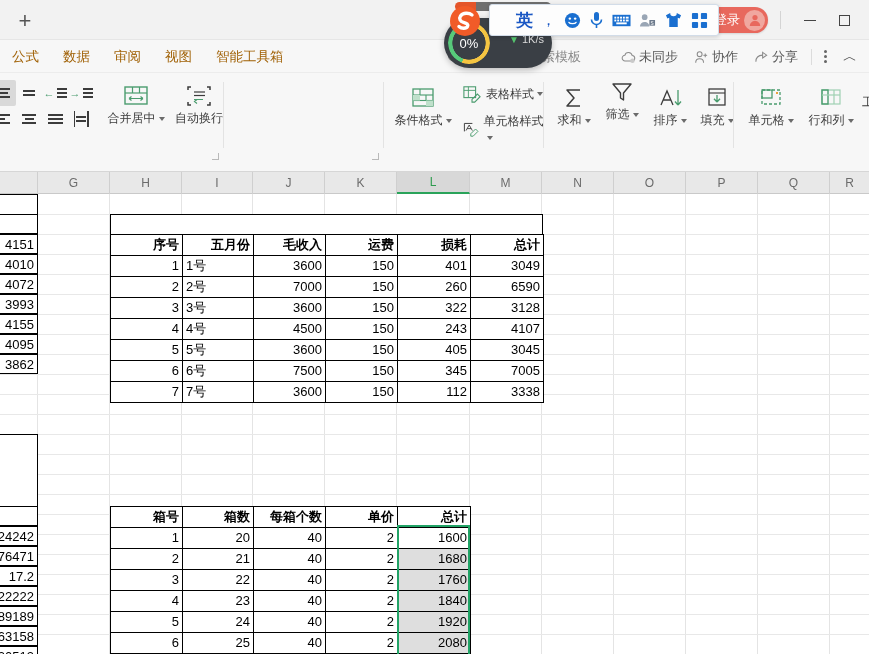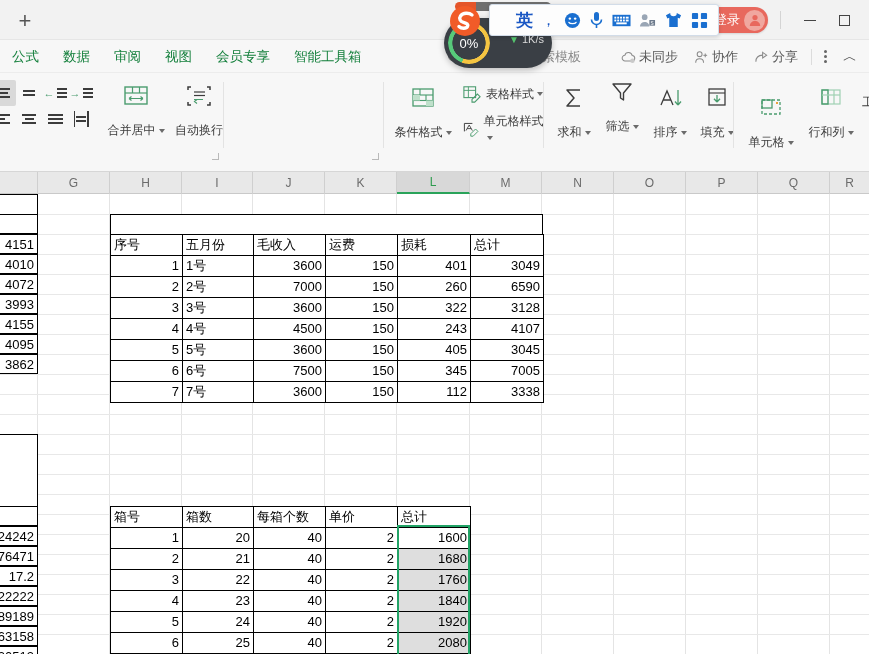--- a/index.html
+++ b/index.html
@@ -48,41 +48,41 @@
   .wbtn{width:34px;height:30px;display:flex;align-items:center;justify-content:center;color:#444;font-size:14px;}
   .wbtn .dash{width:12px;height:1px;background:#444;}
   .wbtn .sq{width:11px;height:11px;border:1px solid #444;}
 
   
   .menubar{
     position:absolute;left:0;top:40px;width:869px;height:33px;
     background:#f7f7f7;border-bottom:1px solid #ececec;
   }
   .menu-items{position:absolute;left:0;top:0;height:33px;display:flex;align-items:center;}
-  .menu-item{font-size:13.5px;color:#15803d;padding:0 12px;line-height:33px;white-space:nowrap;}
+  .menu-item{font-size:13.5px;color:#a16207;padding:0 12px;line-height:33px;white-space:nowrap;}
   .search-box{
     position:absolute;left:447px;top:6px;height:22px;display:flex;align-items:center;gap:4px;
     color:#888;font-size:13px;
   }
   .menu-right{position:absolute;right:4px;top:0;height:33px;display:flex;align-items:center;gap:2px;}
   .mr-item{display:flex;align-items:center;gap:3px;font-size:13px;color:#5a5a5a;padding:0 7px;}
   .mr-sep{width:1px;height:16px;background:#dcdcdc;margin:0 4px;}
   .kebab{display:flex;flex-direction:column;gap:2px;align-items:center;padding:0 6px;}
   .kebab i{width:3px;height:3px;border-radius:50%;background:#666;display:block;}
   .chev-up{padding:0 8px;color:#555;font-size:14px;}
 
   
   .ribbon{
     position:absolute;left:0;top:73px;width:869px;height:99px;
     background:#f7f7f7;border-bottom:1px solid #d6d6d6;
   }
   .rgroup{position:absolute;top:3px;height:88px;}
   .rgroup .gsep{position:absolute;right:0;top:6px;width:1px;height:66px;background:#e3e3e3;}
   .corner{position:absolute;right:5px;bottom:4px;width:7px;height:7px;border-right:1px solid #b9b9b9;border-bottom:1px solid #b9b9b9;}
-  .icoBtn{display:flex;flex-direction:column;align-items:center;justify-content:center;gap:12px;}
+  .icoBtn{display:flex;flex-direction:column;align-items:center;justify-content:center;}
   .ilabel{font-size:12px;color:#3c3c3c;margin-top:2px;white-space:nowrap;}
   .caret{display:inline-block;width:0;height:0;border-left:3.5px solid transparent;border-right:3.5px solid transparent;border-top:4px solid #6b6b6b;margin-left:3px;vertical-align:middle;}
 
   
   .algrid{position:absolute;left:-10px;top:4px;display:grid;grid-template-columns:repeat(4,26px);grid-template-rows:26px 26px;}
   .algcell{display:flex;align-items:center;justify-content:center;}
   .algcell.sel{background:#d9d9d9;border-radius:2px;}
   .lines{display:flex;flex-direction:column;gap:2.5px;align-items:center;}
   .lines span{display:block;height:1.5px;background:#3c3c3c;}
 
@@ -112,21 +112,21 @@
   
   .dtable{position:absolute;border-collapse:collapse;}
   .dtable td,.dtable th{
     border:1px solid #000; font-size:13px; color:#000;
     padding:0 3px; font-weight:normal;
     font-family:"Liberation Sans","DejaVu Sans",sans-serif;
     background:#fff; height:20px; line-height:20px;
   }
   .dtable td.num{text-align:right;}
   .dtable td.txt{text-align:left;}
-  .dtable th{text-align:left;}
+  .dtable th{text-align:right;font-weight:bold;}
   .hiliteCell{background:#dedede !important;}
 
   .selbox{position:absolute;border:2px solid #21a366;pointer-events:none;}
 
   
   .leftcol{position:absolute;left:0;top:0;width:38px;}
   .lcell{
     position:absolute;left:-10px;width:48px;height:20px;line-height:20px;
     border:1px solid #000;border-left:none;background:#fff;
     font-size:13px;text-align:right;padding-right:3px;color:#000;overflow:hidden;
@@ -196,21 +196,20 @@
       <div style="width:8px"></div>
     </div>
   </div>
 
   <div class="menubar">
     <div class="menu-items">
       <div class="menu-item">公式</div>
       <div class="menu-item">数据</div>
       <div class="menu-item">审阅</div>
       <div class="menu-item">视图</div>
-      <div class="menu-item">会员专享</div>
       <div class="menu-item">智能工具箱</div>
     </div>
 
     <div class="search-box">
       <svg width="13" height="13" viewBox="0 0 16 16">
           <circle cx="6.6" cy="6.6" r="4.6" fill="none" stroke="#8a8a8a" stroke-width="1.3"></circle>
           <line x1="10" y1="10" x2="14.4" y2="14.4" stroke="#8a8a8a" stroke-width="1.4"></line>
         </svg>
       <span>查找命令、搜索模板</span>
     </div>
@@ -428,21 +427,21 @@
           <rect x="6" y="3" width="16" height="16" fill="none" stroke="#3c3c3c" stroke-width="1.3"></rect>
           <line x1="6" y1="7" x2="22" y2="7" stroke="#3c3c3c" stroke-width="1.1"></line>
           <path d="M14 9v7M14 16l-3-3.2M14 16l3-3.2" fill="none" stroke="#4a9c6e" stroke-width="1.3"></path>
         </svg>
         <span class="ilabel"><span>填充</span><i class="caret"></i></span>
       </div>
       <div class="gsep"></div>
     </div>
 
     <div class="rgroup" style="left:734px;width:135px;">
-      <div class="icoBtn" style="position:absolute;left:8px;top:20px;width:58px;">
+      <div class="icoBtn" style="position:absolute;left:8px;top:10px;width:58px;">
         <svg width="28" height="24" viewBox="0 0 28 24">
           <rect x="5" y="4" width="18" height="14" fill="none" stroke="#4a9c6e" stroke-width="1.3" stroke-dasharray="3 2"></rect>
           <rect x="5" y="4" width="10" height="8" fill="none" stroke="#4a9c6e" stroke-width="1.3"></rect>
           <rect x="19" y="6" width="2" height="2" fill="#e8a33d"></rect>
         </svg>
         <span class="ilabel"><span>单元格</span><i class="caret"></i></span>
       </div>
       <div class="icoBtn" style="position:absolute;left:68px;top:10px;width:58px;">
         <svg width="28" height="24" viewBox="0 0 28 24">
           <rect x="5" y="4" width="18" height="14" fill="none" stroke="#9fd0b3" stroke-width="1.2"></rect>

